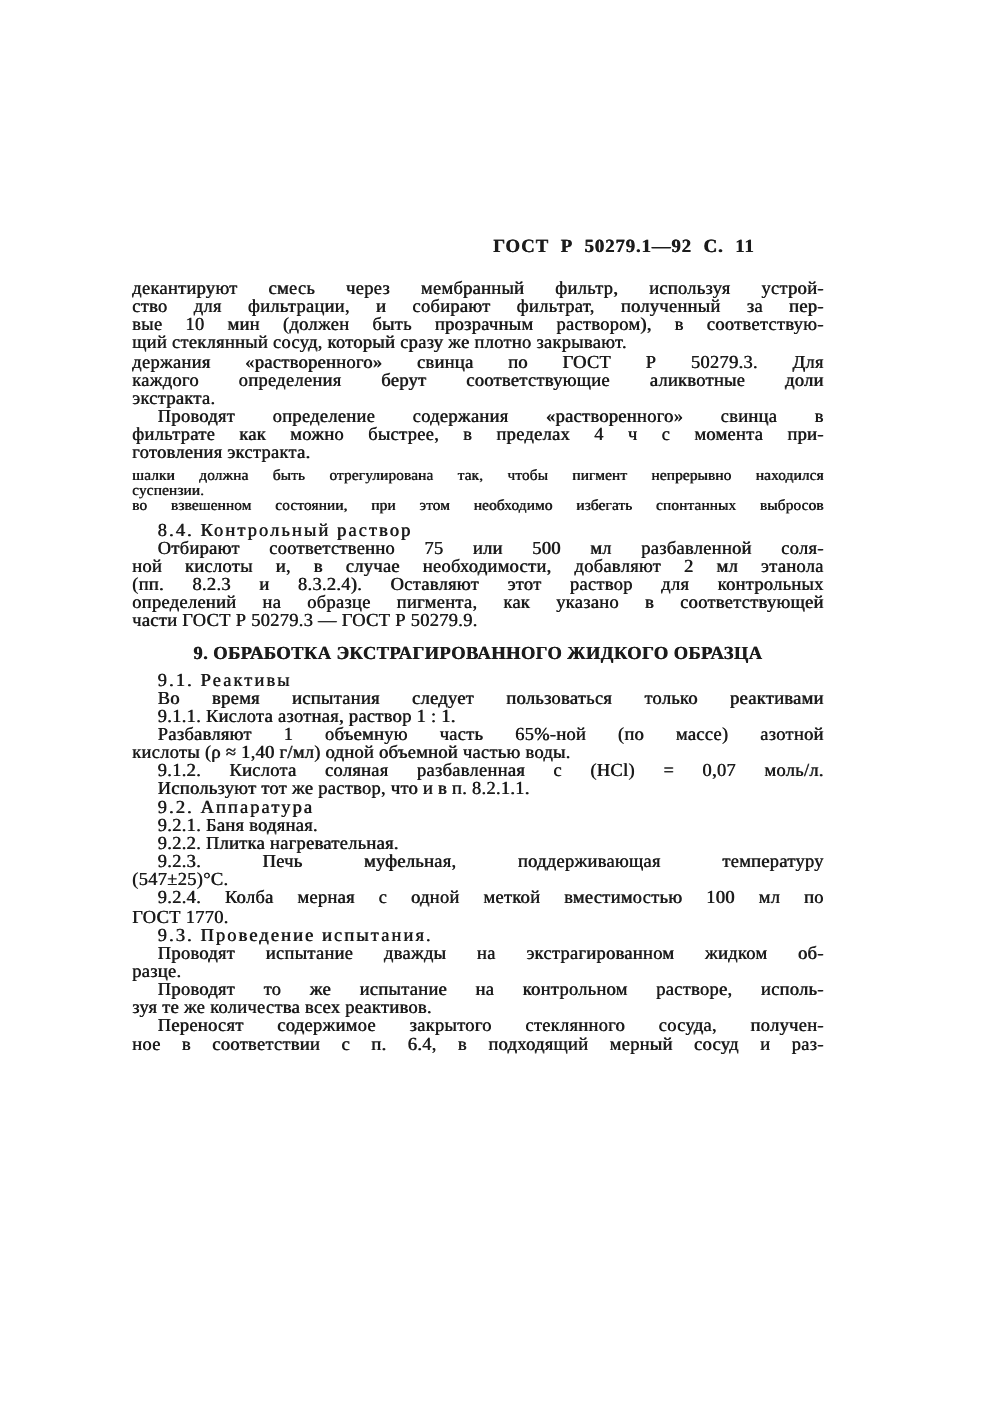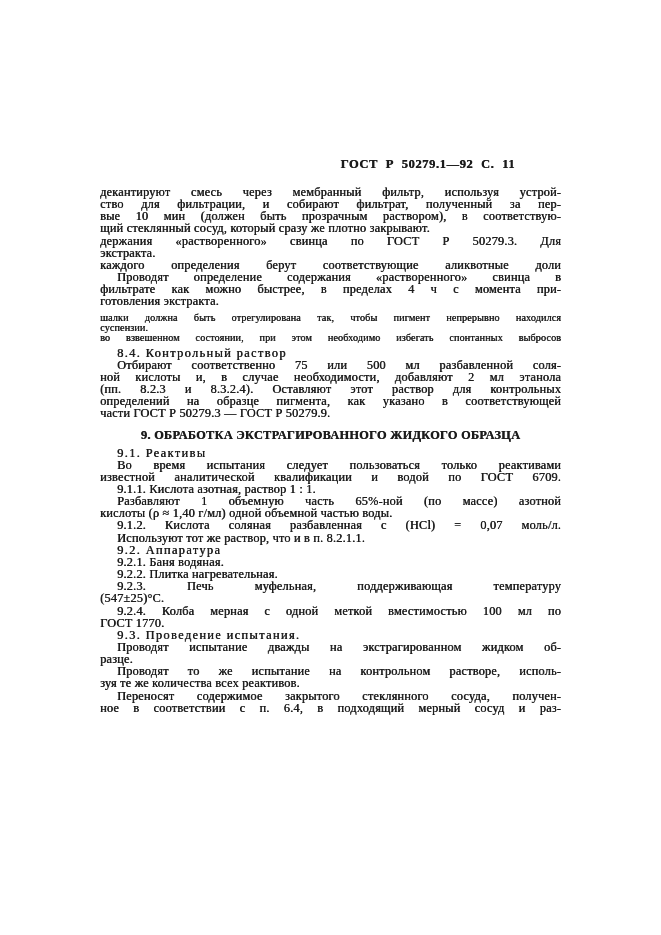--- a/index.html
+++ b/index.html
@@ -7,21 +7,21 @@
   body {
     width: 661px; height: 935px;
     background: #ffffff;
     position: relative;
     overflow: hidden;
     font-family: "Liberation Serif", "DejaVu Serif", serif;
     color: #1c1c1c;
   }
   .column {
     position: absolute;
-    left: 100px; top: 158px;
+    left: 88px; top: 158px;
     width: 461px;
     text-shadow: 0.4px 0 0 currentColor; 
   }
   .hdr {
     font-weight: 700;
     font-size: 12.5px;
     line-height: 13px;
     letter-spacing: 0.6px;
     word-spacing: 4px;
     text-align: right;
@@ -61,22 +61,22 @@
   <div class="hdr">ГОСТ Р 50279.1—92 С. 11</div>
   <div>
       <div class="para">
         <div class="line jst">декантируют смесь через мембранный фильтр, используя устрой-</div>
         <div class="line jst">ство для фильтрации, и собирают фильтрат, полученный за пер-</div>
         <div class="line jst">вые 10 мин (должен быть прозрачным раствором), в соответствую-</div>
         <div class="line">щий стеклянный сосуд, который сразу же плотно закрывают.</div>
       </div>
       <div class="para">
         <div class="line jst">держания «растворенного» свинца по ГОСТ Р 50279.3. Для</div>
+        <div class="line jst">каждого определения берут соответствующие аликвотные доли</div>
         <div class="line">экстракта.</div>
-        <div class="line jst">каждого определения берут соответствующие аликвотные доли</div>
       </div>
       <div class="para">
         <div class="line ind jst">Проводят определение содержания «растворенного» свинца в</div>
         <div class="line jst">фильтрате как можно быстрее, в пределах 4 ч с момента при-</div>
         <div class="line">готовления экстракта.</div>
       </div>
       <div class="note">
         <div class="line jst">шалки должна быть отрегулирована так, чтобы пигмент непрерывно находился</div>
         <div class="line">суспензии.</div>
         <div class="line jst">во взвешенном состоянии, при этом необходимо избегать спонтанных выбросов</div>
@@ -88,21 +88,20 @@
         <div class="line ind jst">Отбирают соответственно 75 или 500 мл разбавленной соля-</div>
         <div class="line jst">ной кислоты и, в случае необходимости, добавляют 2 мл этанола</div>
         <div class="line jst">(пп. 8.2.3 и 8.3.2.4). Оставляют этот раствор для контрольных</div>
         <div class="line jst">определений на образце пигмента, как указано в соответствующей</div>
         <div class="line">части ГОСТ Р 50279.3 — ГОСТ Р 50279.9.</div>
       </div>
       <div class="heading">9. ОБРАБОТКА ЭКСТРАГИРОВАННОГО ЖИДКОГО ОБРАЗЦА</div>
       <div class="para">
         <div class="line ind sp">9.1. Реактивы</div>
         <div class="line ind jst">Во время испытания следует пользоваться только реактивами</div>
-        <div class="line jst">известной аналитической квалификации и водой по ГОСТ 6709.</div>
         <div class="line ind">9.1.1. Кислота азотная, раствор 1 : 1.</div>
         <div class="line ind jst">Разбавляют 1 объемную часть 65%-ной (по массе) азотной</div>
         <div class="line">кислоты (ρ ≈ 1,40 г/мл) одной объемной частью воды.</div>
         <div class="line ind jst">9.1.2. Кислота соляная разбавленная с (HCl) = 0,07 моль/л.</div>
         <div class="line ind">Используют тот же раствор, что и в п. 8.2.1.1.</div>
         <div class="line ind sp">9.2. Аппаратура</div>
         <div class="line ind">9.2.1. Баня водяная.</div>
         <div class="line ind">9.2.2. Плитка нагревательная.</div>
         <div class="line ind jst">9.2.3. Печь муфельная, поддерживающая температуру</div>
         <div class="line">(547±25)°С.</div>

